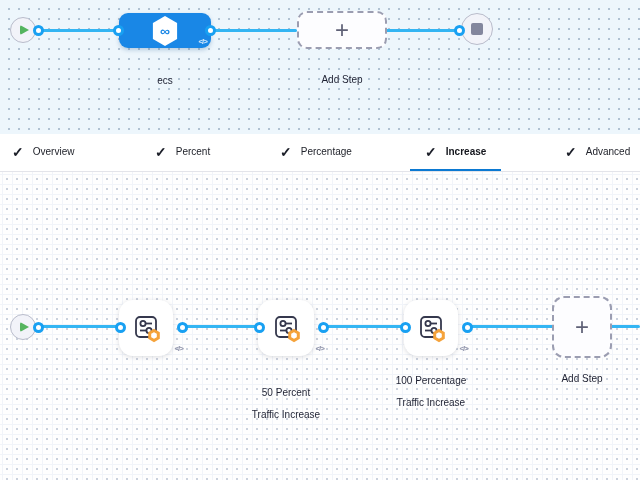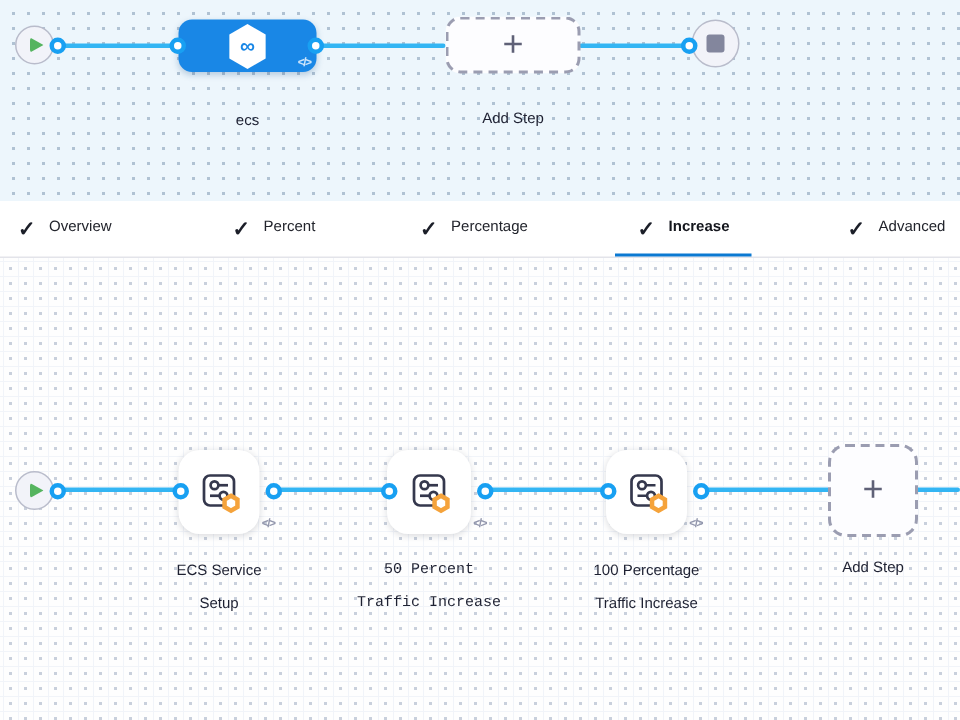--- a/index.html
+++ b/index.html
@@ -201,25 +201,21 @@
       </svg>
       <span class="code-chip">&lt;/&gt;</span>
     </div>
     <div class="ring" style="left:400px; top:150px;"></div>
     <div class="ring" style="left:462px; top:150px;"></div>
 
     <div class="dashed-box" style="left:552px; top:124px; width:60px; height:62px; border-radius:12px;">
       <span class="plus-glyph">+</span>
     </div>
 
-    <div class="graph-label" style="left:76px; top:198px;">
-      <div>ECS Service</div>
-      <div>Setup</div>
-    </div>
-    <div class="graph-label" style="left:216px; top:198px;font-family:Liberation Mono, monospace;">
+    <div class="graph-label" style="left:216px; top:210px;">
       <div>50 Percent</div>
       <div>Traffic Increase</div>
     </div>
     <div class="graph-label" style="left:361px; top:198px;">
       <div>100 Percentage</div>
       <div>Traffic Increase</div>
     </div>
     <div class="graph-label" style="left:512px; top:196px;">Add Step</div>
   </div>
 

